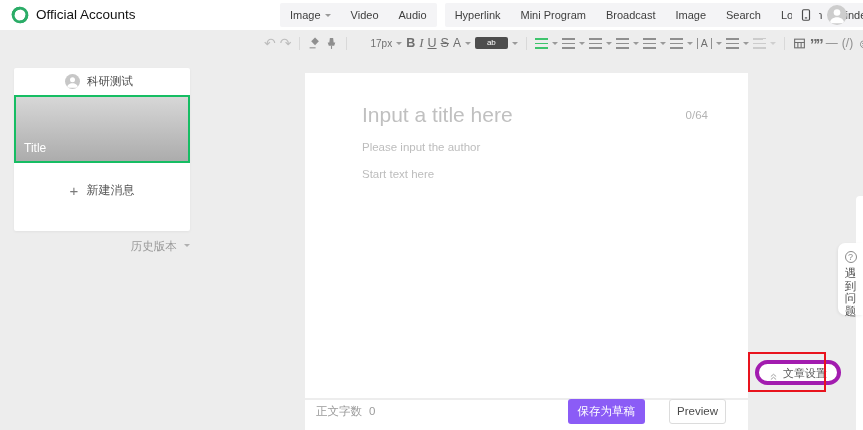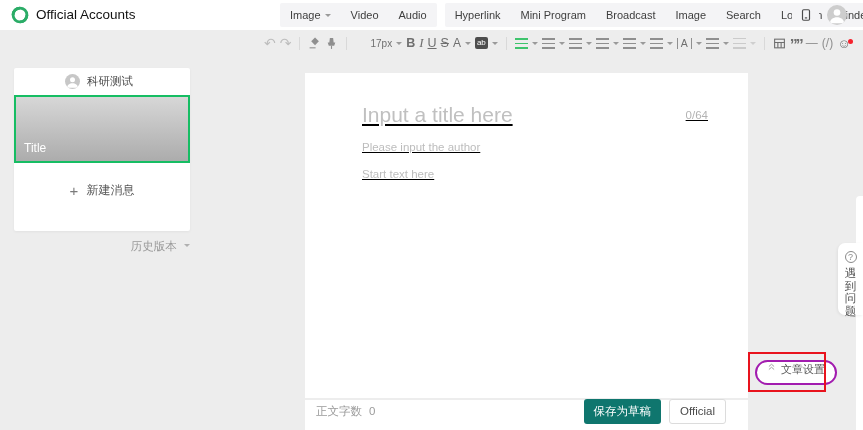--- a/index.html
+++ b/index.html
@@ -21,21 +21,21 @@
   .toolbar { position:absolute; left:262px; top:30px; height:26px; display:flex; align-items:center; white-space:nowrap; }
   .tb { display:inline-flex; align-items:center; margin:0 2px; color:#8f8f8f; font-size:12px; cursor:pointer; height:26px; }
   .tb .glyph-t { font-size:12px; color:#6f6f6f; }
   .tb.dim { color:#bdbdbd; font-size:14px; }
   .sep { width:1px; height:13px; background:#d9d9d9; margin:0 6px; }
   .fs-label { font-size:10px; color:#6f6f6f;margin-left:15px; }
   .b { font-weight:bold; color:#6f6f6f; font-size:12.5px; }
   .i { font-style:italic; font-family:"Liberation Serif", serif; color:#6f6f6f; font-size:13px; }
   .u { text-decoration:underline; color:#6f6f6f; font-size:12.5px; }
   .s { text-decoration:line-through; color:#6f6f6f; font-size:12.5px; }
-  .hl-box { background:#4d4d4d; color:#fff; font-size:8px; line-height:8px; padding:2px 2px; border-radius:2px; }
+  .hl-box { background:#4d4d4d; color:#fff; font-size:8px; line-height:8px; padding:2px 12px; border-radius:2px; }
   .stripes { width:13px; height:11px; background-image:repeating-linear-gradient(to bottom, currentColor 0 1.5px, transparent 1.5px 4.6px); color:#8f8f8f; }
   .stripes.green { color:#3fc46d; }
   .ls { border-left:1px solid #8f8f8f; border-right:1px solid #8f8f8f; padding:0 3px; font-size:10.5px; color:#6f6f6f; line-height:11px; }
   .tb.disabled { opacity:.35; cursor:default; }
   .quote-g { font-weight:bold; font-size:16px; color:#6f6f6f; letter-spacing:-2px; line-height:10px; margin-top:6px; }
   .emoji-wrap { position:relative; font-size:13px; color:#6f6f6f; }
   .emoji-wrap .dot { position:absolute; top:3px; right:-3px; width:5px; height:5px; border-radius:50%; background:#f5222d; }
 
   
   .side-card { position:absolute; left:14px; top:68px; width:176px; height:163px; background:#fff; border-radius:2px; box-shadow:0 1px 3px rgba(0,0,0,.05); }
@@ -43,41 +43,41 @@
   .account-ic { width:15px; height:15px; border-radius:50%; background:#c7c7c7; overflow:hidden; flex:none; }
   .account-name { font-size:11.5px; color:#4a4a4a; }
   .thumb { position:relative; width:176px; height:68px; margin-left:0; border:2px solid #16bd63; background:linear-gradient(#d7d7d7, #acacac); cursor:pointer; }
   .thumb-title { position:absolute; left:8px; bottom:6px; color:#ffffff; font-size:12px; }
   .new-msg { height:54px; display:flex; align-items:center; justify-content:center; gap:8px; color:#595959; font-size:12px; cursor:pointer; }
   .new-msg .plus { font-size:15px; color:#7a7a7a; font-weight:400; }
   .history { position:absolute; left:14px; top:239px; width:176px; text-align:right; font-size:11.5px; color:#999999; cursor:pointer; }
   .history .caret { border-top-color:#b0b0b0; }
 
   
-  .editor-card { position:absolute; left:305px; top:73px; width:443px; height:325px; background:#ffffff;text-decoration:underline; }
+  .editor-card { position:absolute; left:305px; top:73px; width:443px; height:325px; background:#ffffff; }
   .title-row { display:flex; align-items:center; justify-content:space-between; padding:30px 40px 0 57px; }
   .title-input { border:none; outline:none; font-size:21px; color:#9c9c9c; width:300px; font-family:"Liberation Sans", sans-serif; background:transparent; }
   .title-input::placeholder { color:#c0c0c0; }
   .counter { font-size:11.5px; color:#b3b3b3; }
   .author-input { display:block; border:none; outline:none; margin:14px 0 0 57px; font-size:11.5px; color:#9c9c9c; width:300px; font-family:"Liberation Sans", sans-serif; background:transparent; }
   .author-input::placeholder { color:#bdbdbd; }
   .body-ph { margin:15px 0 0 57px; font-size:11.5px; color:#bdbdbd; cursor:text; }
 
   
   .annotation { position:absolute; left:748px; top:352px; width:78px; height:40px; border:2px solid #e8131d; }
-  .settings-pill { position:absolute; left:755px; top:360px; height:25px; padding:0 10px; background:#fff; border:2px solid #a21caf; border-radius:13px; display:flex; align-items:flex-start; gap:5px; cursor:pointer;font-family:Liberation Mono, monospace; }
+  .settings-pill { position:absolute; left:755px; top:360px; height:25px; padding:0 10px; background:#fff; border:4px solid #a21caf; border-radius:13px; display:flex; align-items:flex-end; gap:5px; cursor:pointer;font-family:Liberation Mono, monospace; }
   .settings-pill span { font-size:11px; color:#595959; white-space:nowrap; }
 
   
   .footer { position:absolute; left:305px; top:400px; width:443px; height:30px; background:#ffffff; display:flex; align-items:center; padding:0 14px 8px 11px; }
   .wc-label { font-size:11.5px; color:#9b9b9b; }
   .wc-value { font-size:11.5px; color:#9b9b9b; margin-left:7px; }
   .footer .spacer { flex:1; }
   .btn { height:25px; border-radius:3px; font-size:11.5px; display:flex; align-items:center; justify-content:center; cursor:pointer; font-family:"Liberation Sans", sans-serif; }
-  .btn.green { background:#0f766e; color:#ffffff; padding:0 10px; border:none; margin-right:8px; }
+  .btn.green { background:#8b5cf6; color:#ffffff; padding:0 10px; border:none; margin-right:24px; }
   .btn.outline { background:#fff; border:1px solid #dcdcdc; color:#4a4a4a; }
   .btn.preview { width:57px; margin-right:8px; }
   .btn.broadcast { padding:0 0 0 10px; }
   .btn.broadcast .vdiv { width:1px; height:23px; background:#e4e4e4; margin:0 0 0 9px; }
   .btn.broadcast .chev { padding:0 7px; display:flex; align-items:center; }
 
   
   .right-strip { position:absolute; left:856px; top:196px; width:7px; height:234px; background:#ffffff; border-radius:4px 0 0 0; }
   .help-tab { position:absolute; left:838px; top:243px; width:25px; height:72px; background:#ffffff; border-radius:7px 0 0 7px; box-shadow:-1px 1px 3px rgba(0,0,0,.06); display:flex; flex-direction:column; align-items:center; padding-top:8px; cursor:pointer; }
   .q-circle { width:12px; height:12px; border:1px solid #8a8a8a; border-radius:50%; color:#8a8a8a; font-size:9px; line-height:11px; text-align:center; margin-bottom:4px; }
@@ -284,20 +284,20 @@
   </svg>
   <span>文章设置</span>
 </div>
 <div class="annotation"></div>
 
 <div class="footer">
   <span class="wc-label">正文字数</span>
   <span class="wc-value">0</span>
   <span class="spacer"></span>
   <button class="btn green">保存为草稿</button>
-  <button class="btn outline preview">Official</button>
+  <button class="btn outline preview">Preview</button>
 </div>
 
 <div class="right-strip"></div>
 <div class="help-tab">
   <span class="q-circle">?</span>
   <span class="help-text">遇到问题</span>
 </div>
 
 </body></html>

